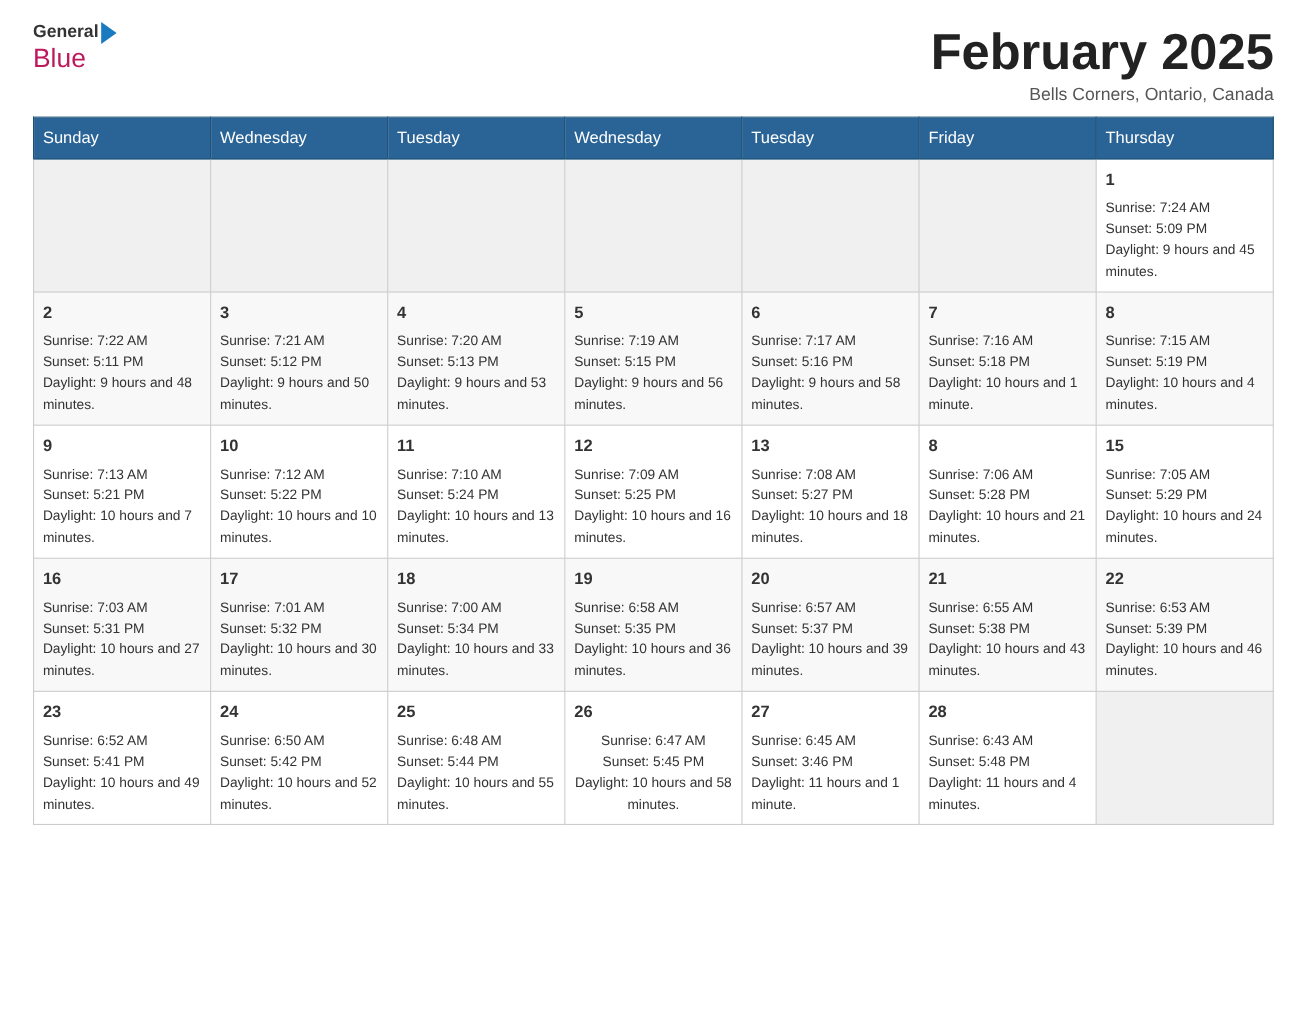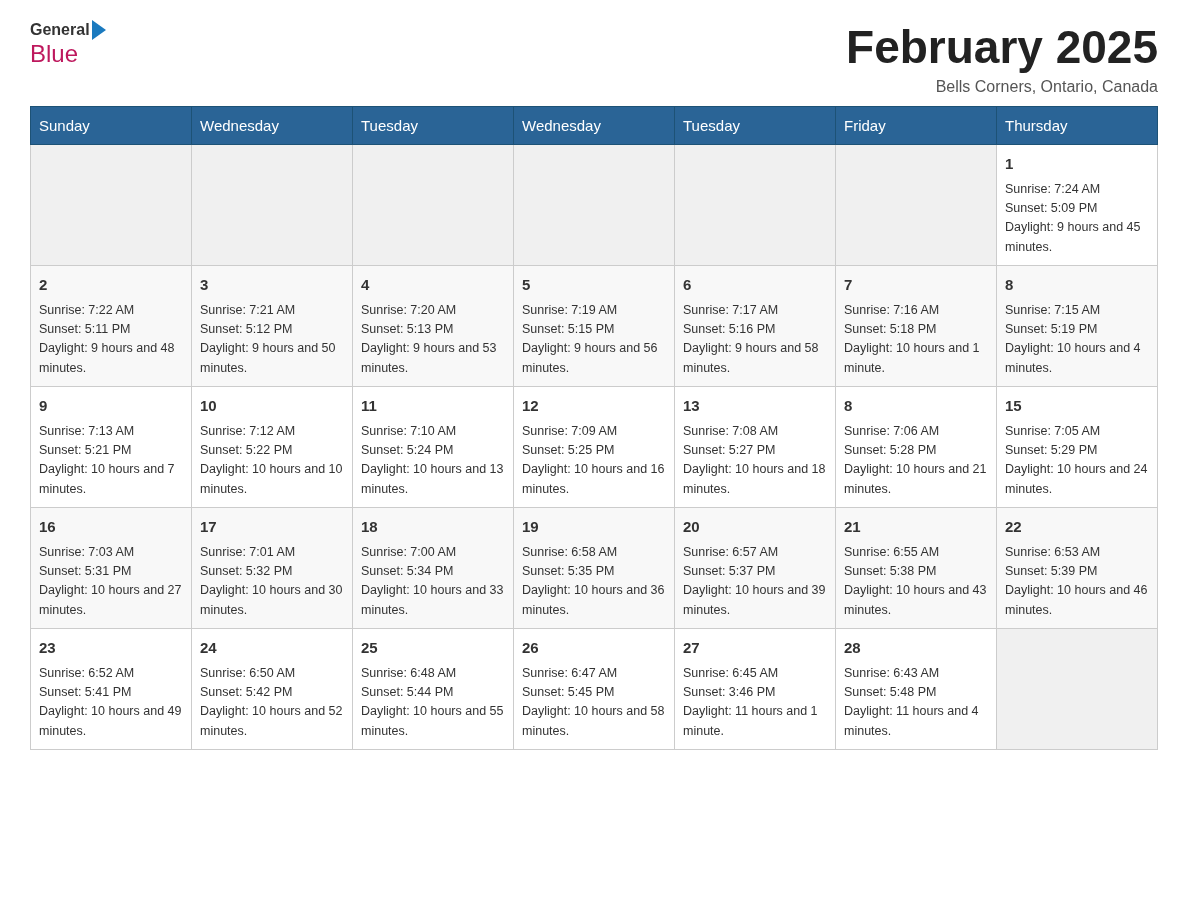--- a/index.html
+++ b/index.html
@@ -288,21 +288,21 @@
 Daylight: 10 hours and 52 minutes.</div>
         </td>
         <td>
           <span class="day-number">25</span>
           <div class="day-info" style="white-space: pre-line;">Sunrise: 6:48 AM
 Sunset: 5:44 PM
 Daylight: 10 hours and 55 minutes.</div>
         </td>
         <td>
           <span class="day-number">26</span>
-          <div class="day-info" style="white-space: pre-line;">Sunrise: 6:47 AM
+          <div class="day-info" style="white-space: pre-line; text-align: center;">Sunrise: 6:47 AM
 Sunset: 5:45 PM
 Daylight: 10 hours and 58 minutes.</div>
         </td>
         <td>
           <span class="day-number">27</span>
           <div class="day-info" style="white-space: pre-line;">Sunrise: 6:45 AM
 Sunset: 3:46 PM
 Daylight: 11 hours and 1 minute.</div>
         </td>
         <td>

